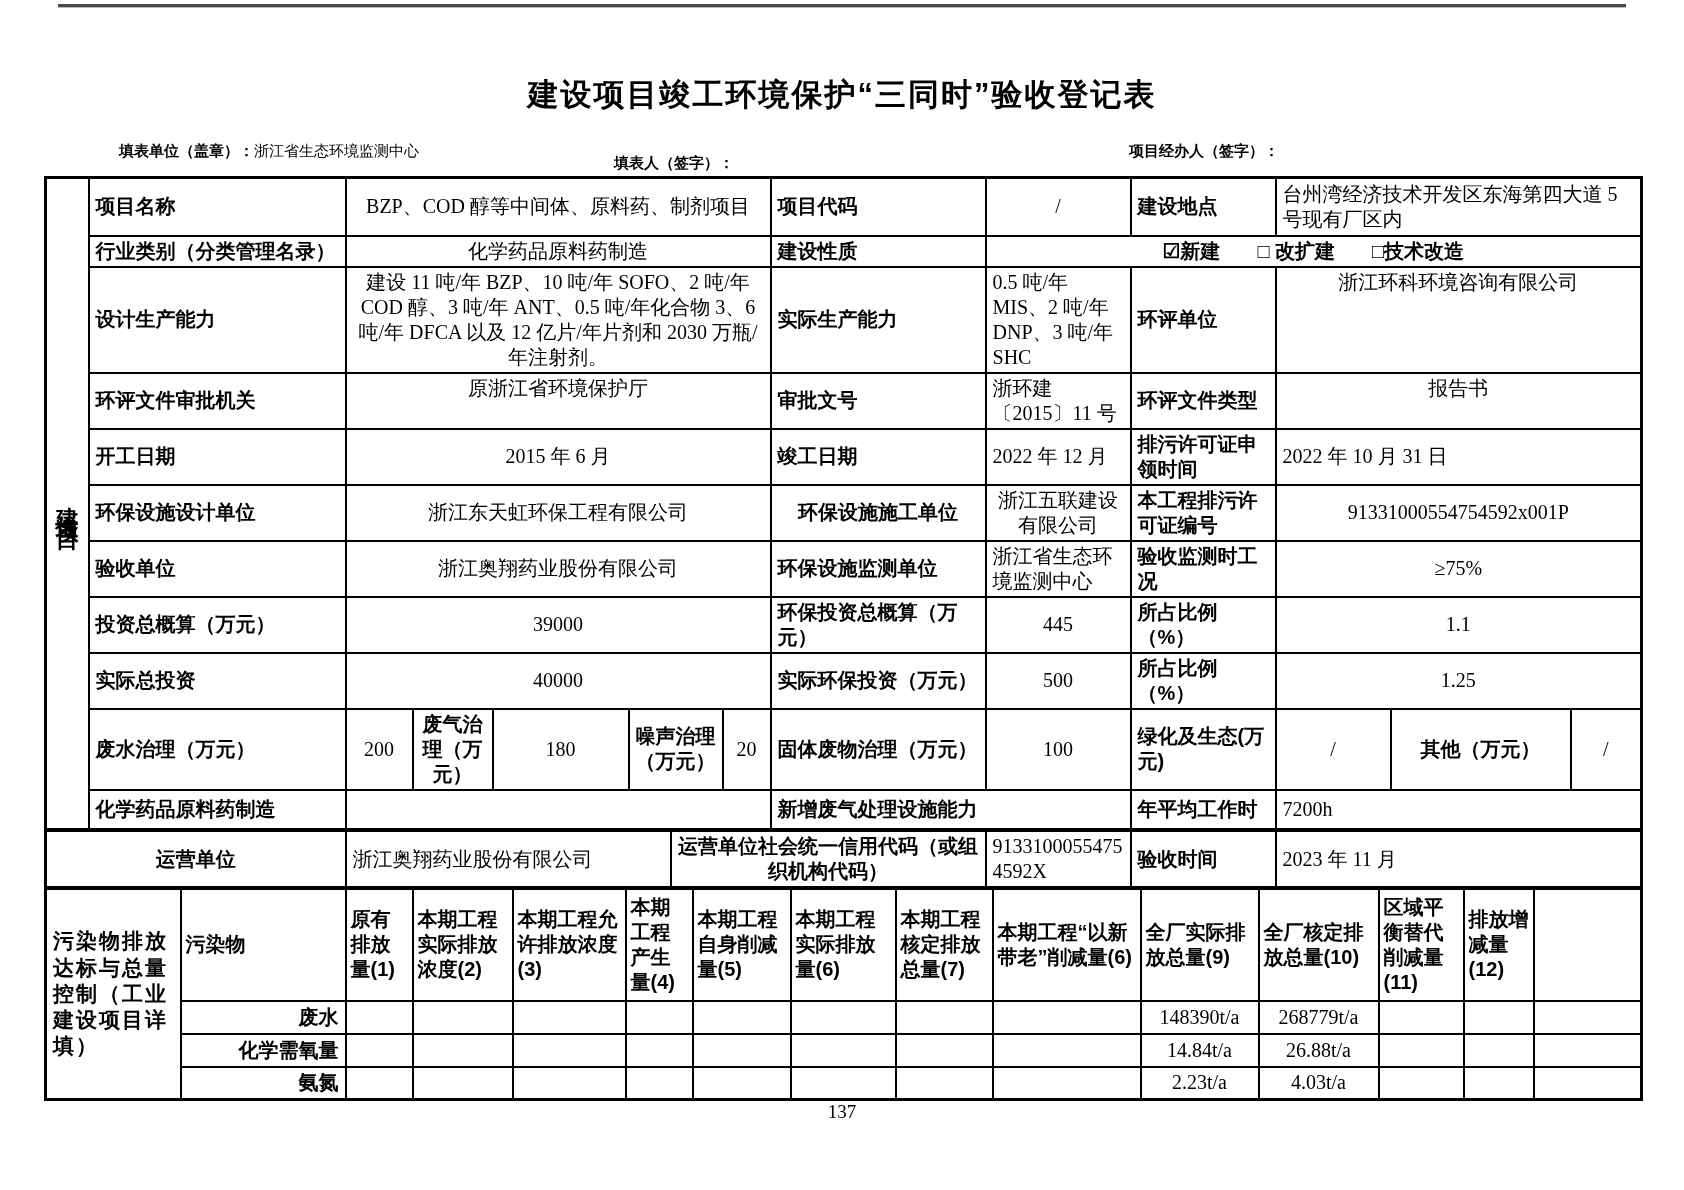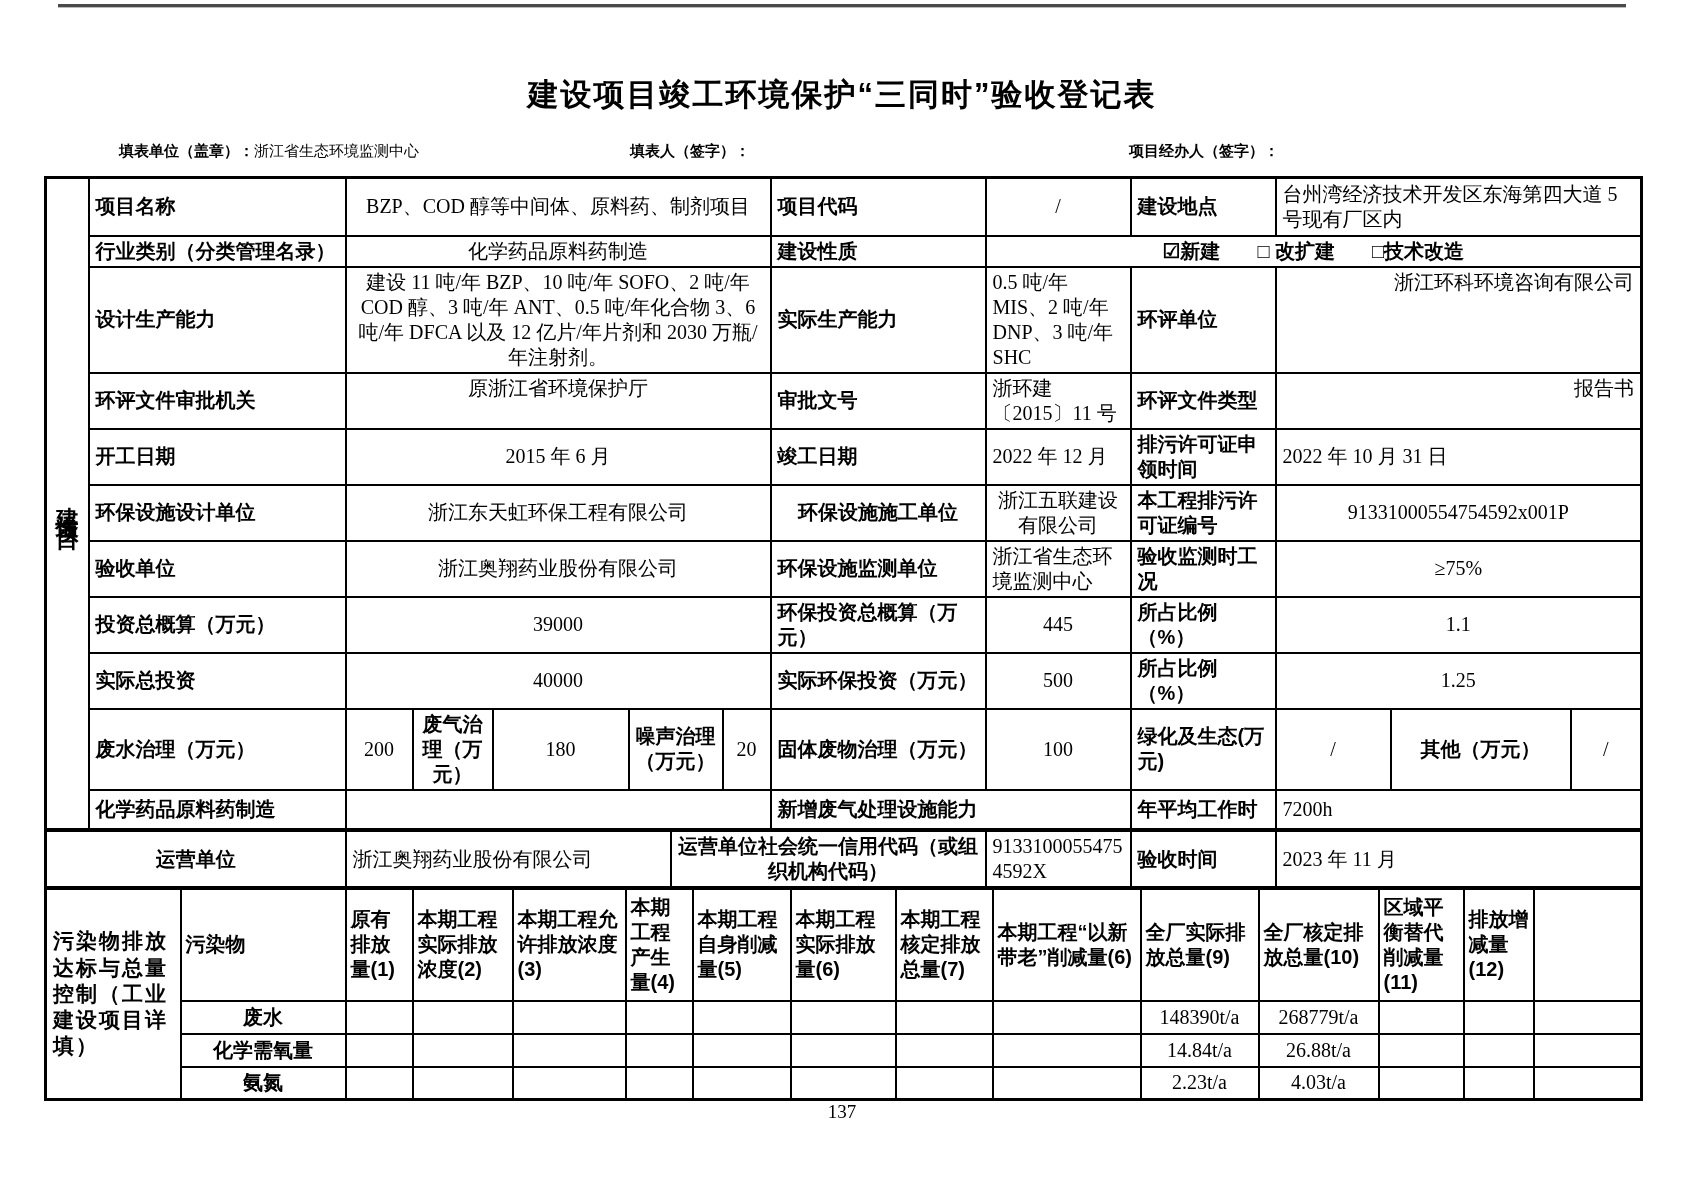--- a/index.html
+++ b/index.html
@@ -3,35 +3,35 @@
 <meta charset="utf-8">
 <style>
   html,body{margin:0;padding:0;background:#fff;}
   body{width:1684px;height:1190px;overflow:hidden;font-family:"Liberation Serif",serif;color:#000;}
   .doc{width:1596px;margin:0 auto;}
   .doc-header{margin-top:26px;text-align:center;font-size:19px;letter-spacing:1px;}
   .doc-header-rule{height:3px;background:#4a4a4a;margin:4px 14px 0 14px;border-bottom:1px solid #bbb;}
   .doc-title{margin-top:66px;text-align:center;font-size:31px;font-weight:bold;font-family:"Liberation Sans",sans-serif;letter-spacing:2px;}
   .sub-line{position:relative;height:34px;margin-top:26px;font-size:15px;}
   .sub-line .fill-unit{position:absolute;left:75px;top:0;}
-  .sub-line .fill-person{position:absolute;left:570px;top:0;margin-left:16px;}
+  .sub-line .fill-person{position:absolute;left:570px;top:12px;}
   .sub-line .agent{position:absolute;left:1085px;top:0;}
   .lblb{font-weight:bold;font-family:"Liberation Sans",sans-serif;}
   table{border-collapse:collapse;table-layout:fixed;width:1596px;}
   .tblB,.tblC{margin-top:-2px;}
   td{border:2px solid #000;padding:2px 6px;font-size:20px;line-height:1.25;text-align:center;vertical-align:middle;word-wrap:break-word;box-sizing:border-box;}
   .tblA,.tblB,.tblC{border:3px solid #000;}
   td.lbl{font-weight:bold;font-family:"Liberation Sans",sans-serif;text-align:left;margin-left:27px;}
   td.lblc{font-weight:bold;font-family:"Liberation Sans",sans-serif;text-align:center;}
   td.left{text-align:left;}
-  td.topleft{text-align:right;vertical-align:top;}
+  td.topleft{text-align:center;vertical-align:top;}
   td.vside{writing-mode:vertical-rl;text-orientation:upright;font-weight:bold;font-family:"Liberation Sans",sans-serif;font-size:23px;letter-spacing:8px;text-align:center;padding:0;}
   td.secside{font-weight:bold;font-family:"Liberation Sans",sans-serif;text-align:left;font-size:21px;letter-spacing:2px;padding:4px 6px;}
   .tblC td.hd{font-weight:bold;font-family:"Liberation Sans",sans-serif;text-align:left;vertical-align:middle;padding:2px 4px;}
-  .tblC td.pname{font-weight:bold;font-family:"Liberation Sans",sans-serif;text-align:center;}
+  .tblC td.pname{font-weight:bold;font-family:"Liberation Sans",sans-serif;text-align:right;}
   .chk span{margin:0 16px;font-weight:bold;font-family:"Liberation Sans",sans-serif;}
   .page-num{text-align:center;font-size:19px;margin-top:0;}
 </style>
 </head>
 <body>
 
 <div class="doc">
 
   <div class="doc-header-rule"></div>
 

